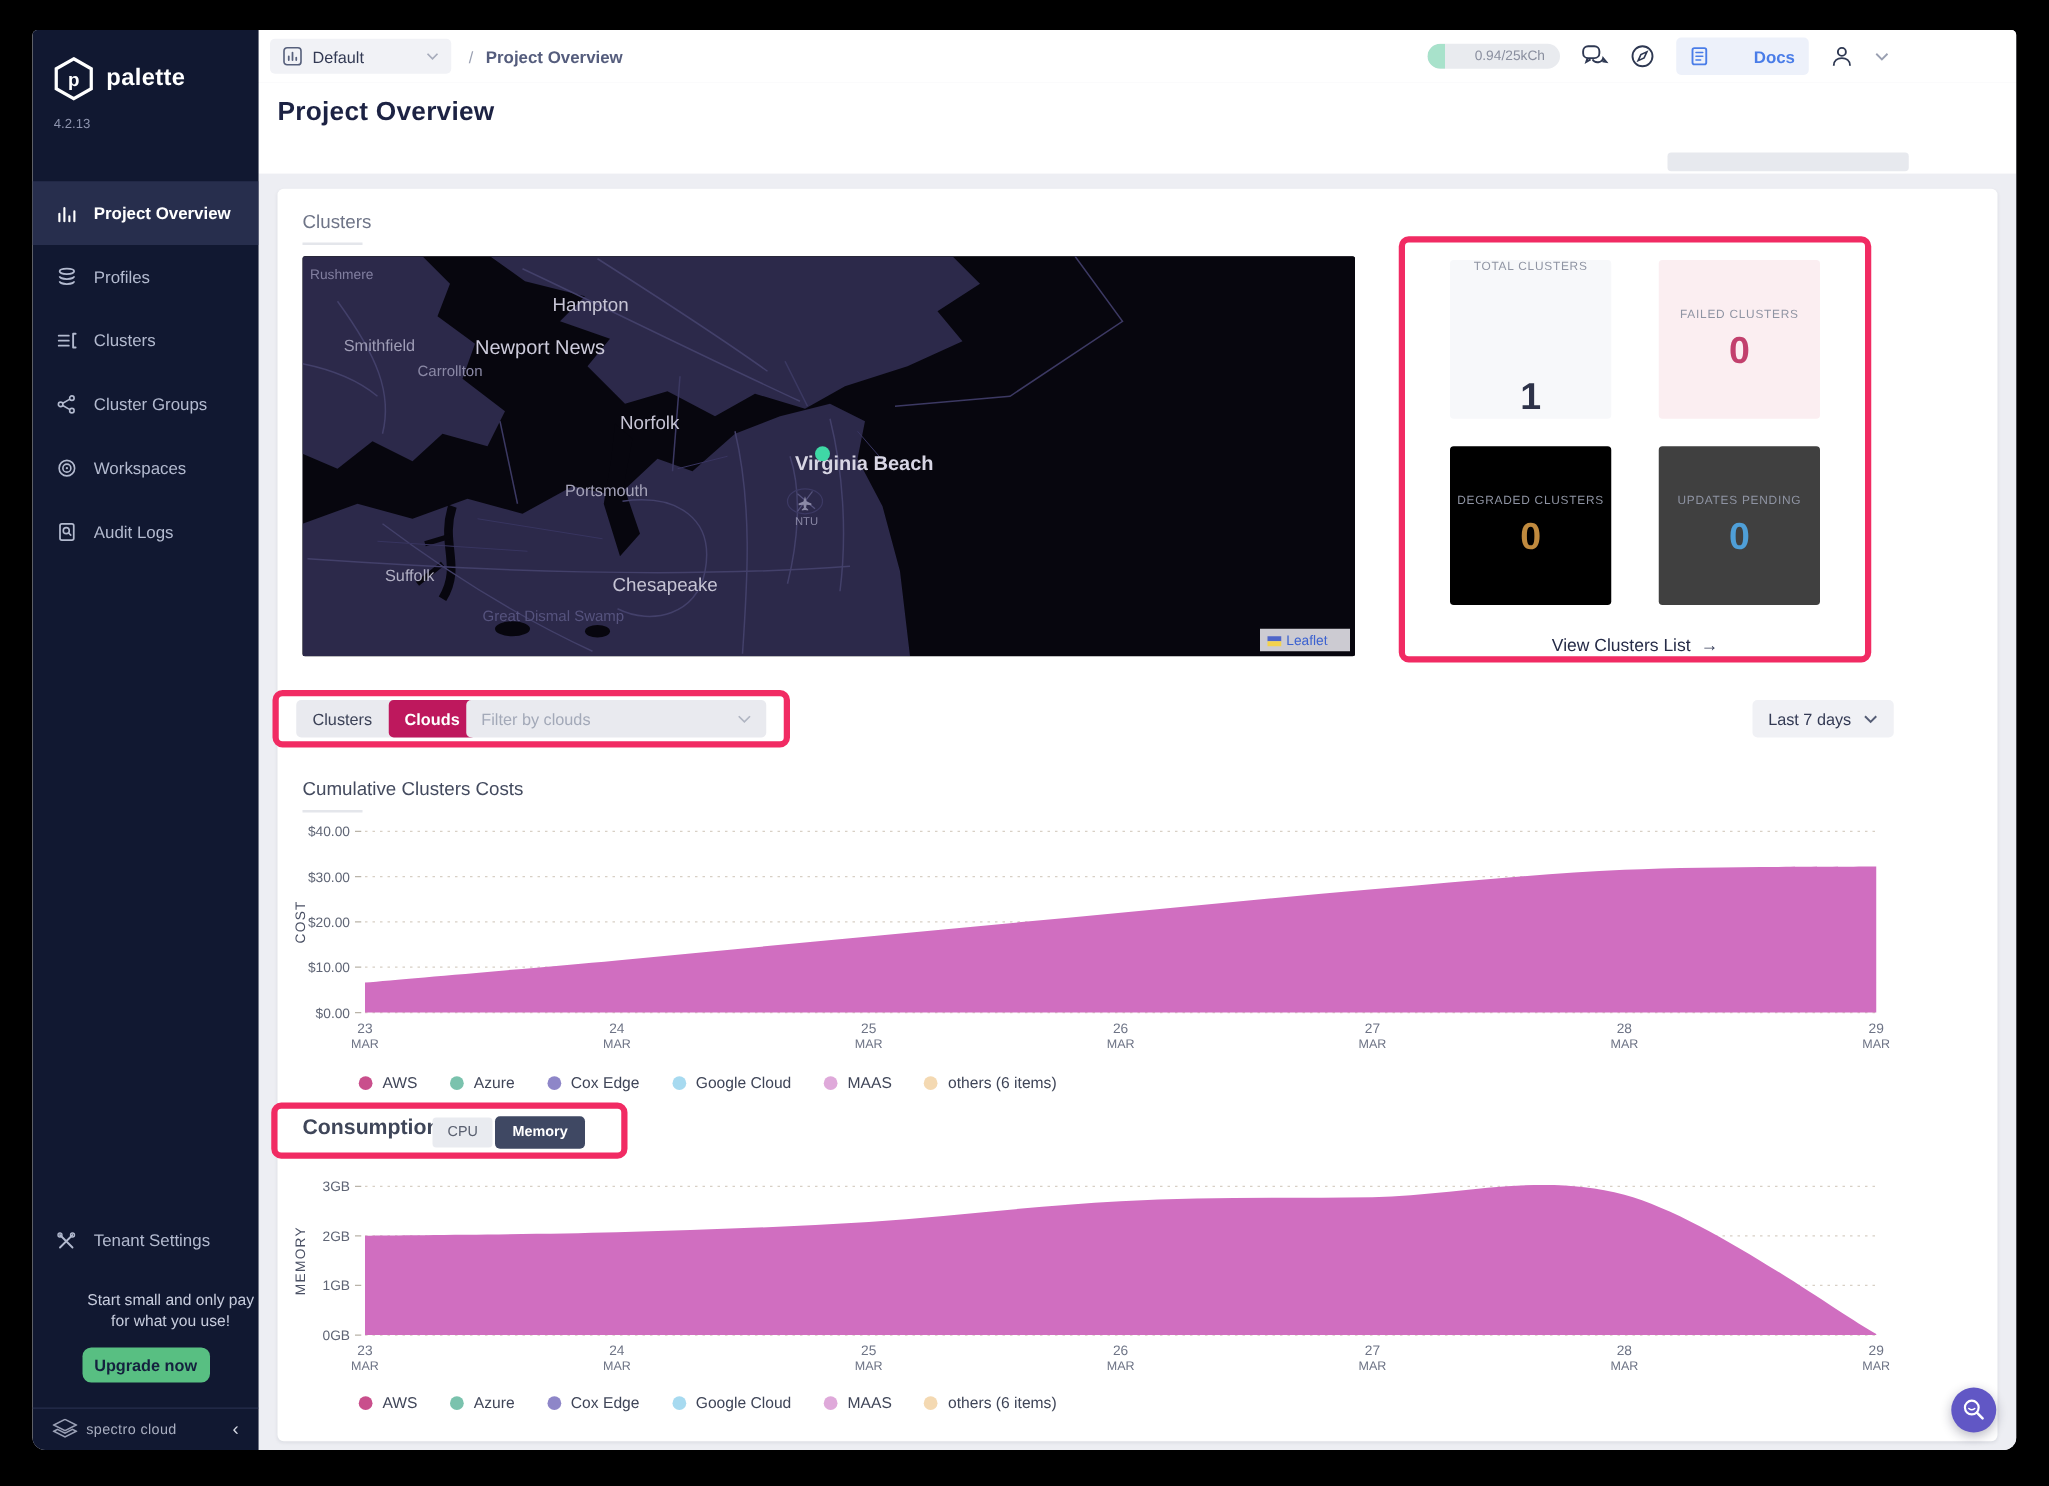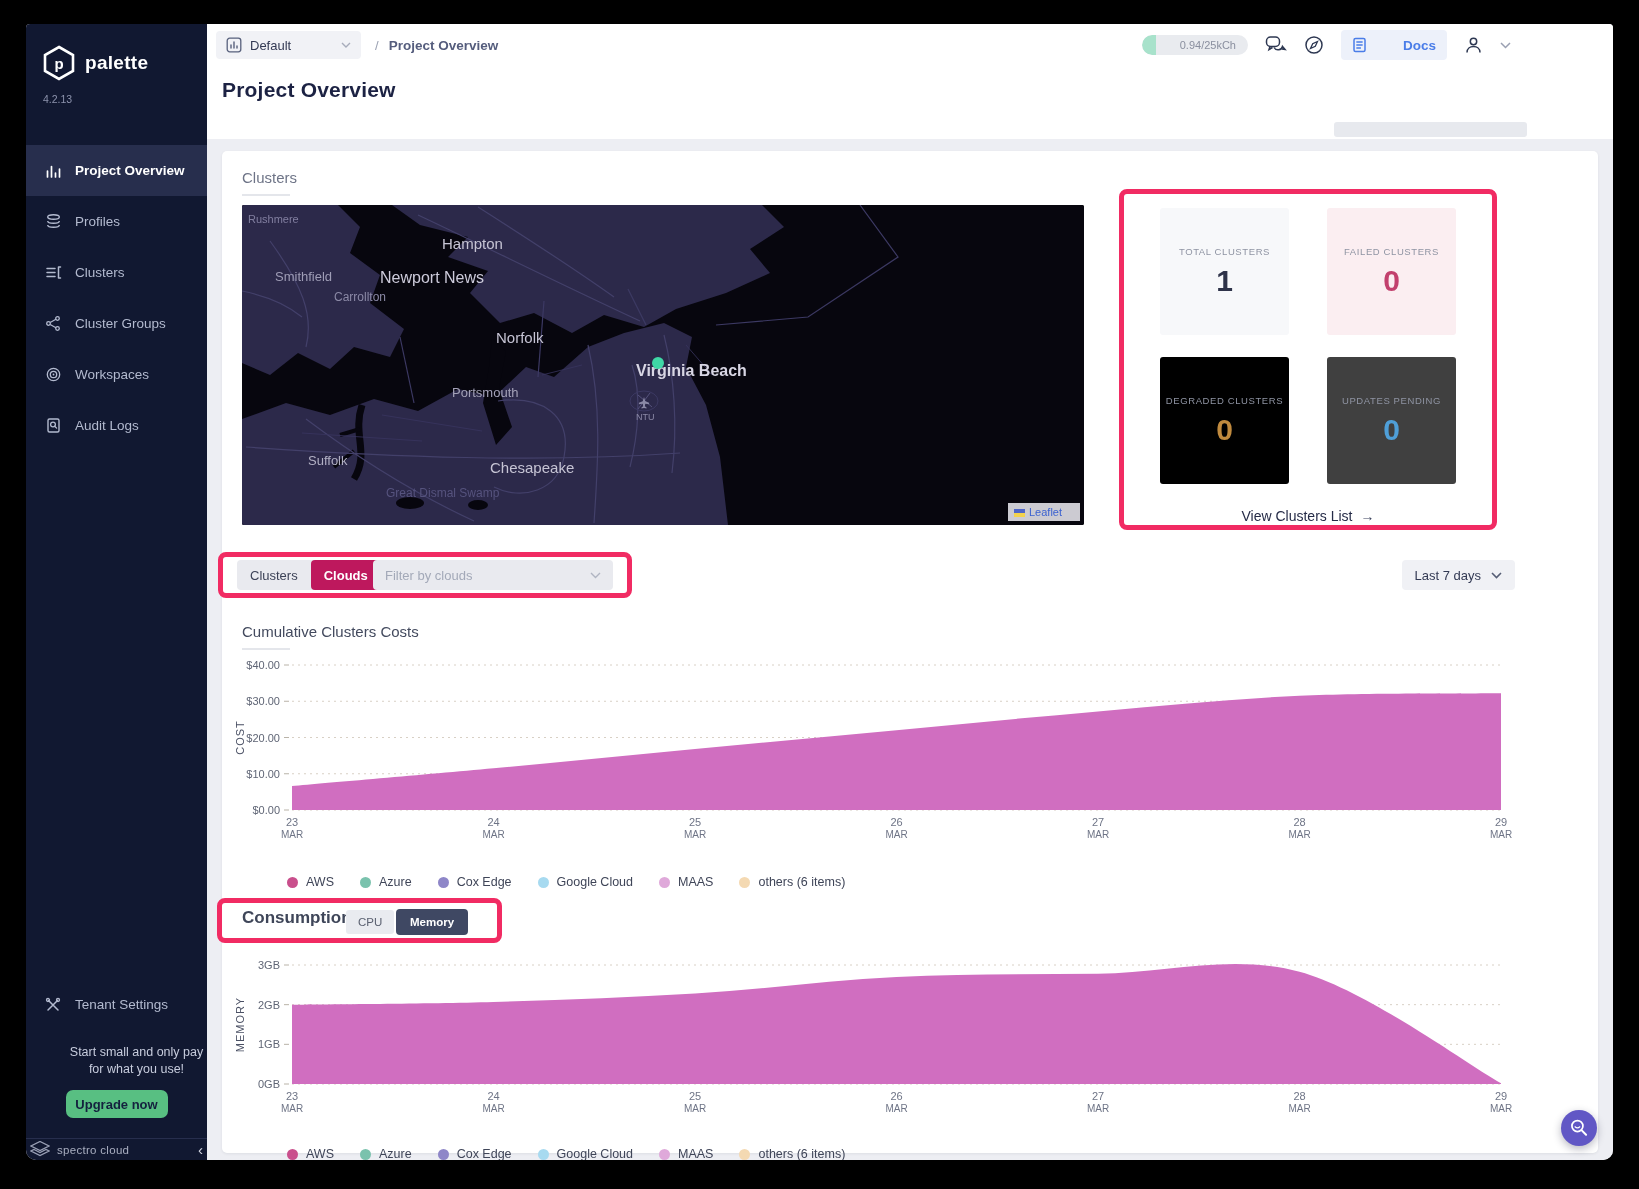--- a/index.html
+++ b/index.html
@@ -15,22 +15,22 @@
   .version { margin:12px 0 0 17px; font-size:10.5px; color:#8d93ad; }
   .nav { margin-top:40px; display:flex; flex-direction:column; }
   .nav-item { height:51px; display:flex; align-items:center; gap:13px; padding-left:19px;
               font-size:13.5px; color:#b3bacf; cursor:pointer; }
   .nav-item svg { flex-shrink:0; }
   .nav-item.active { background:#272e4d; color:#fff; font-weight:700; }
   .side-spacer { flex:1; }
   .promo { text-align:center; font-size:12.5px; line-height:17px; color:#c7ccdd; margin-top:14px;padding-left:40px; }
   .upgrade { display:block; margin:12px auto 0; width:102px; height:28px; background:#58bf82; color:#14213e;
              border:none; border-radius:7px; font-size:13px; font-weight:700; font-family:inherit; cursor:pointer; }
-  .side-footer { margin-top:20px; border-top:1px solid #272e4d; height:22px; display:flex; align-items:center;
-                 padding:0 4px; gap:7px; }
+  .side-footer { margin-top:20px; border-top:1px solid #272e4d; height:34px; display:flex; align-items:center;
+                 padding:0 16px; gap:7px; }
   .side-footer .brand2 { font-size:11.5px; color:#a9aec0; letter-spacing:.3px; }
   .collapse { margin-left:auto; font-size:15px; color:#d4d7e2; cursor:pointer; }
 
   
   .main { flex:1; display:flex; flex-direction:column; position:relative; }
   .topbar { height:42px; background:#fff; display:flex; align-items:center; padding:0 102px 0 9px; }
   .proj-select { width:145px; height:28px; background:#f1f2f6; border-radius:4px; display:flex; align-items:center;
                  gap:8px; padding:0 10px; cursor:pointer; }
   .proj-select .lbl { font-size:13px; color:#333a54; flex:1; }
   .crumb-sep { color:#9aa0b2; margin:0 10px 0 14px; font-size:13px; }
@@ -73,21 +73,21 @@
   .seg { padding:0 13px; display:flex; align-items:center; font-size:13px; color:#3c4257; cursor:pointer; }
   .seg.active { background:#be185d; color:#fff; border-radius:4px; font-weight:700;text-align:center; }
   .filter-select { position:absolute; left:151px; top:7px; width:240px; height:30px; background:#e9eaef; border-radius:4px;
                    display:flex; align-items:center; padding:0 12px; cursor:pointer; }
   .filter-select .ph { font-size:13px; color:#a3a9b8; flex:1; }
   .range-select { position:absolute; right:83px; top:7px; height:30px; background:#f0f1f5; border-radius:4px;
                   display:flex; align-items:center; gap:10px; padding:0 13px; cursor:pointer; }
   .range-select span { font-size:13px; color:#333a54; }
 
   .chart-title { font-size:15px; color:#434a5e; font-weight:400; padding:26px 0 0 20px; }
-  .legend { display:flex; align-items:center; gap:26px; margin:28px 0 0 65px; height:16px; }
+  .legend { display:flex; align-items:center; gap:26px; margin:12px 0 0 65px; height:16px; }
   .legend-item { display:flex; align-items:center; gap:8px; font-size:12.5px; color:#3f4558; }
   .legend-dot { width:11px; height:11px; border-radius:50%; }
 
   .consumption-row { position:relative; margin-top:10px; height:42px; }
   .cons-annot { position:absolute; left:-5px; top:-2px; width:285px; height:45px; pointer-events:none; }
   .cons-title { position:absolute; left:20px; top:8px; font-size:17px; font-weight:600; color:#3f4659; }
   .btn-cpu { position:absolute; left:124px; top:10px; height:24px; padding:4px 12px; background:#e9ebf0; border-radius:3px;
              display:flex; align-items:center; font-size:11.5px; color:#5a6070; cursor:pointer; }
   .btn-mem { position:absolute; left:174px; top:9px; height:26px; padding:0 14px; background:#3f4863; border-radius:4px;
              display:flex; align-items:center; font-size:11.5px; font-weight:700; color:#fff; cursor:pointer; }
@@ -304,21 +304,21 @@
                     <rect x="772" y="304" width="11" height="4" fill="#4f66c9"></rect>
                     <rect x="772" y="308" width="11" height="4" fill="#f3d24c"></rect>
                     <text x="787" y="311" fill="#3c62d0" font-size="11">Leaflet</text>
                   </g>
             </svg>
           </div>
 
           <div class="annot stats-annot">
             <div class="stats-inner">
               <div class="stats-grid">
-                <div class="stat-card" style="background: rgb(247, 248, 250);">
+                <div class="stat-card" style="background: rgb(247, 248, 250); justify-content: space-between;">
                   <div class="stat-label">TOTAL CLUSTERS</div>
                   <div class="stat-value" style="color: rgb(46, 51, 73);">1</div>
                 </div>
                 <div class="stat-card" style="background: rgb(251, 238, 241);">
                   <div class="stat-label">FAILED CLUSTERS</div>
                   <div class="stat-value" style="color: rgb(194, 64, 109);">0</div>
                 </div>
                 <div class="stat-card" style="background: #000000;">
                   <div class="stat-label">DEGRADED CLUSTERS</div>
                   <div class="stat-value" style="color: rgb(192, 138, 62);">0</div>

